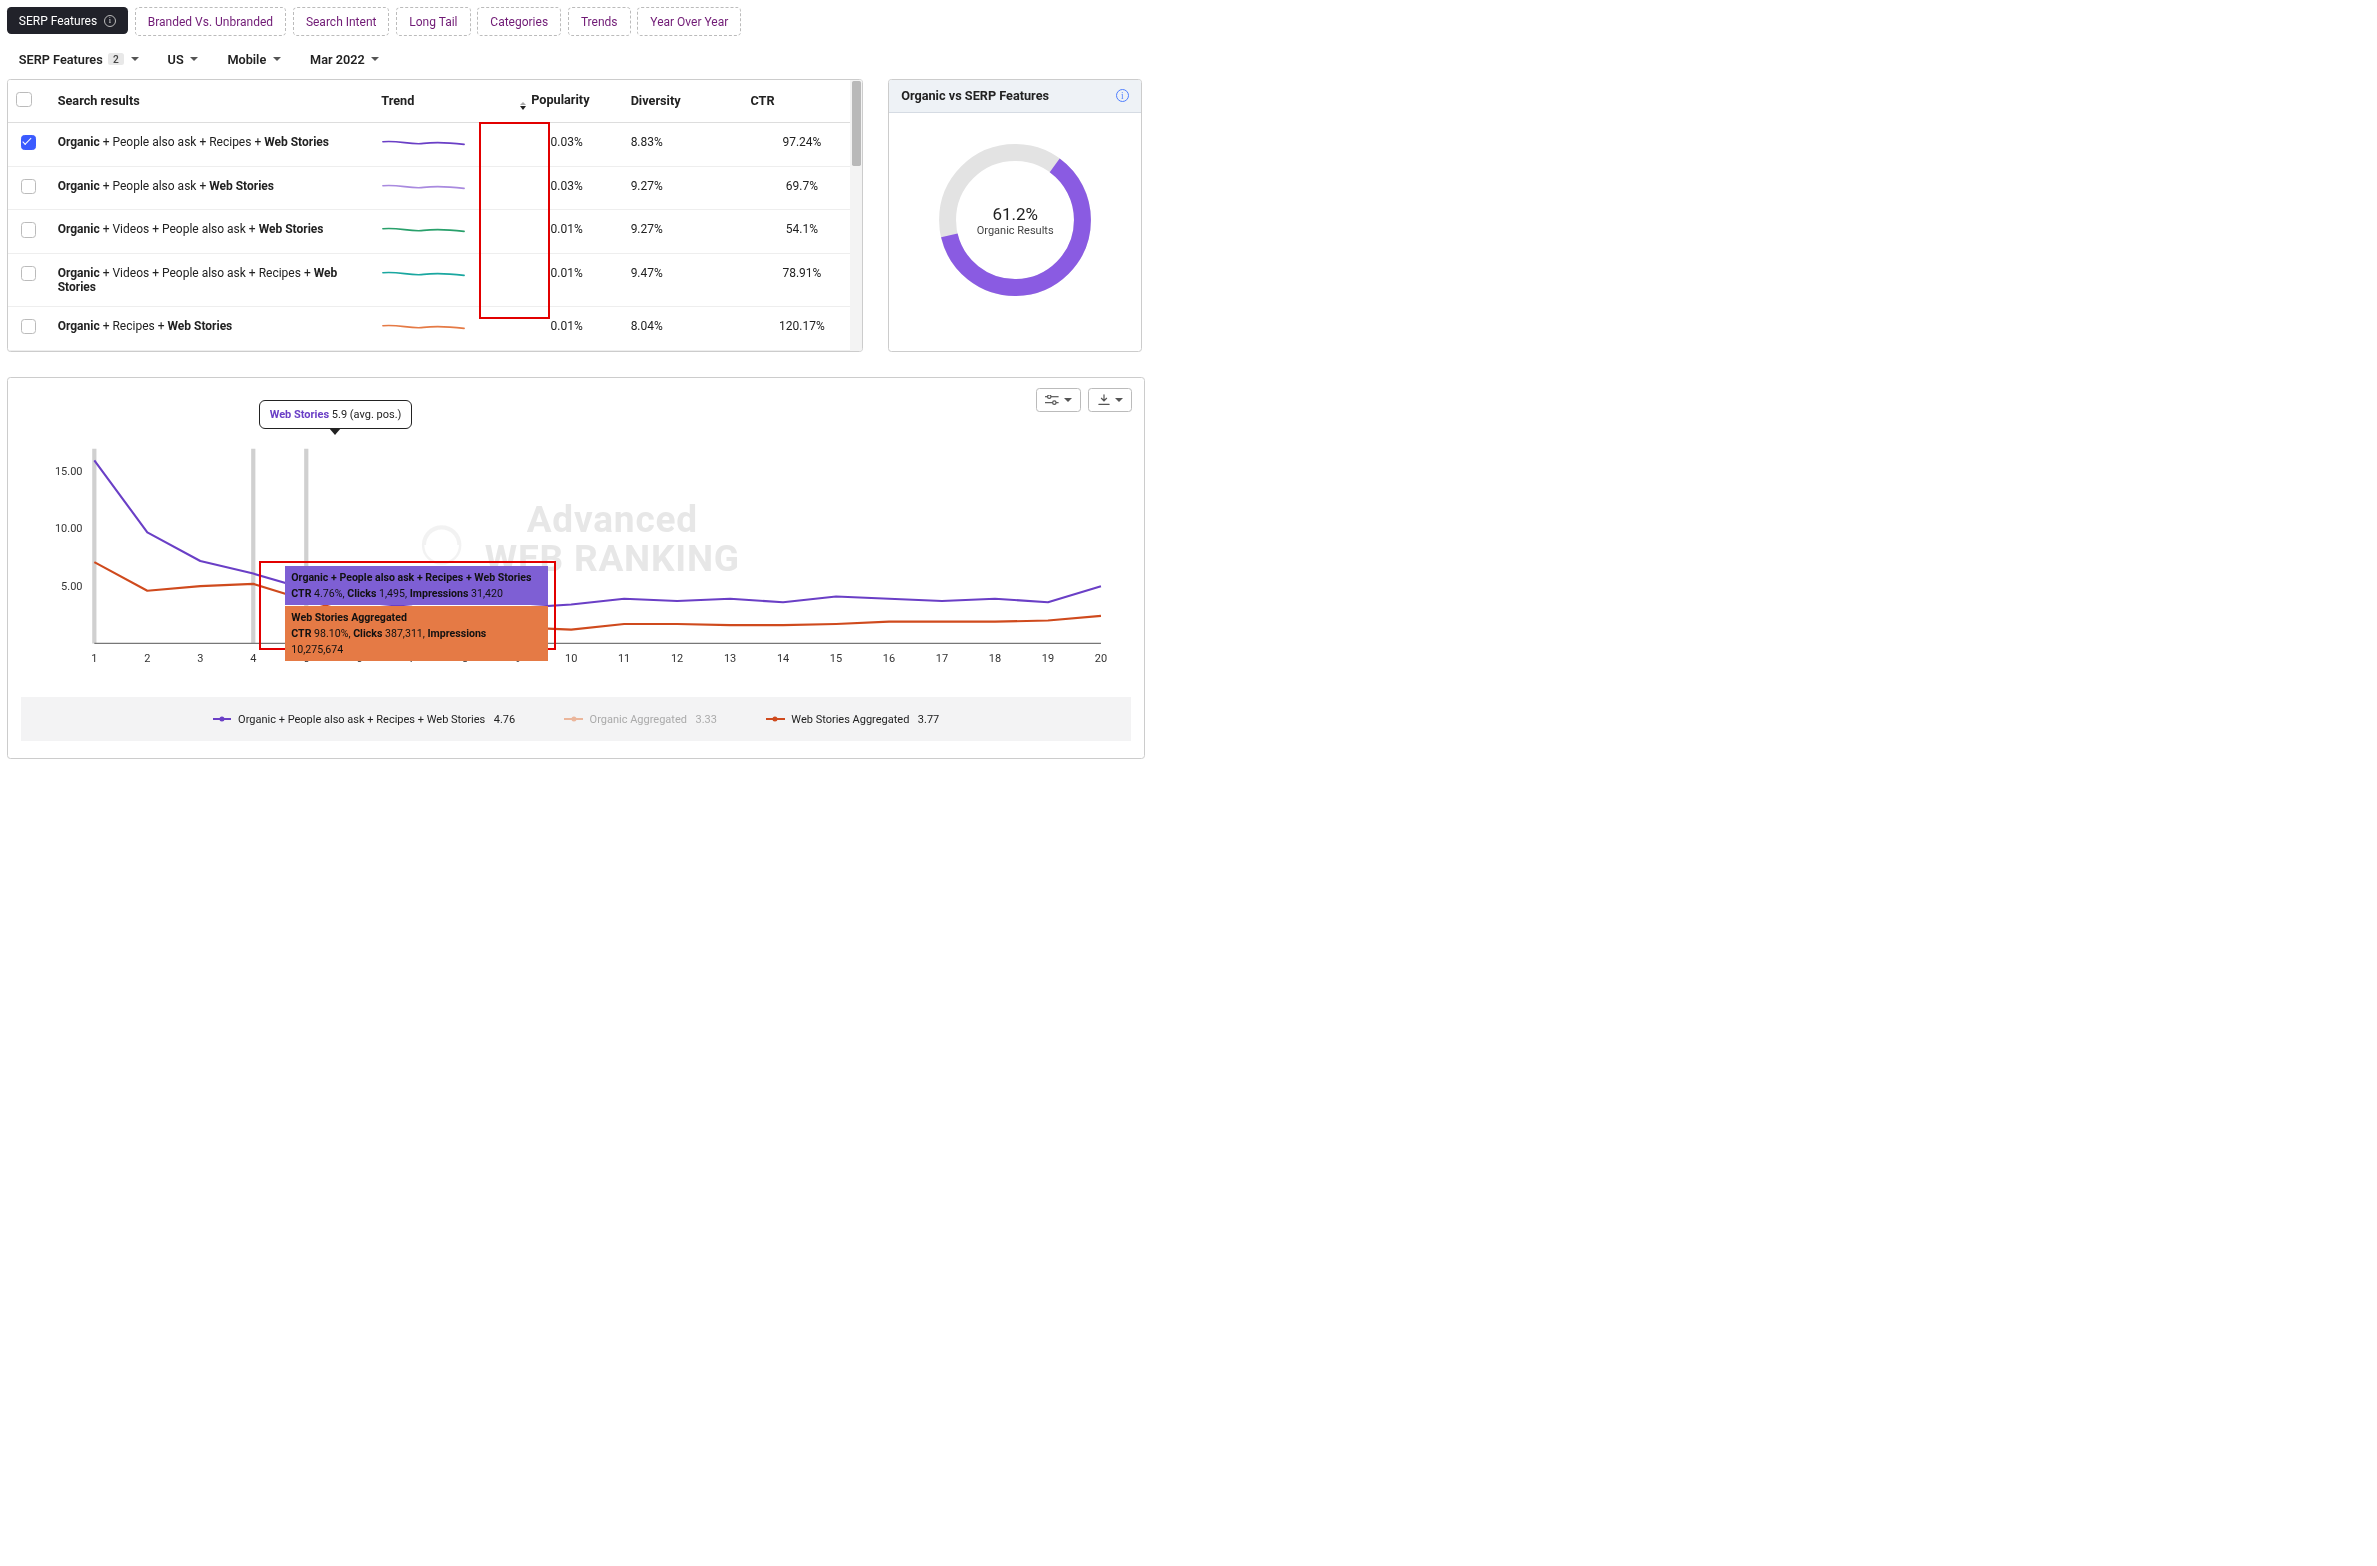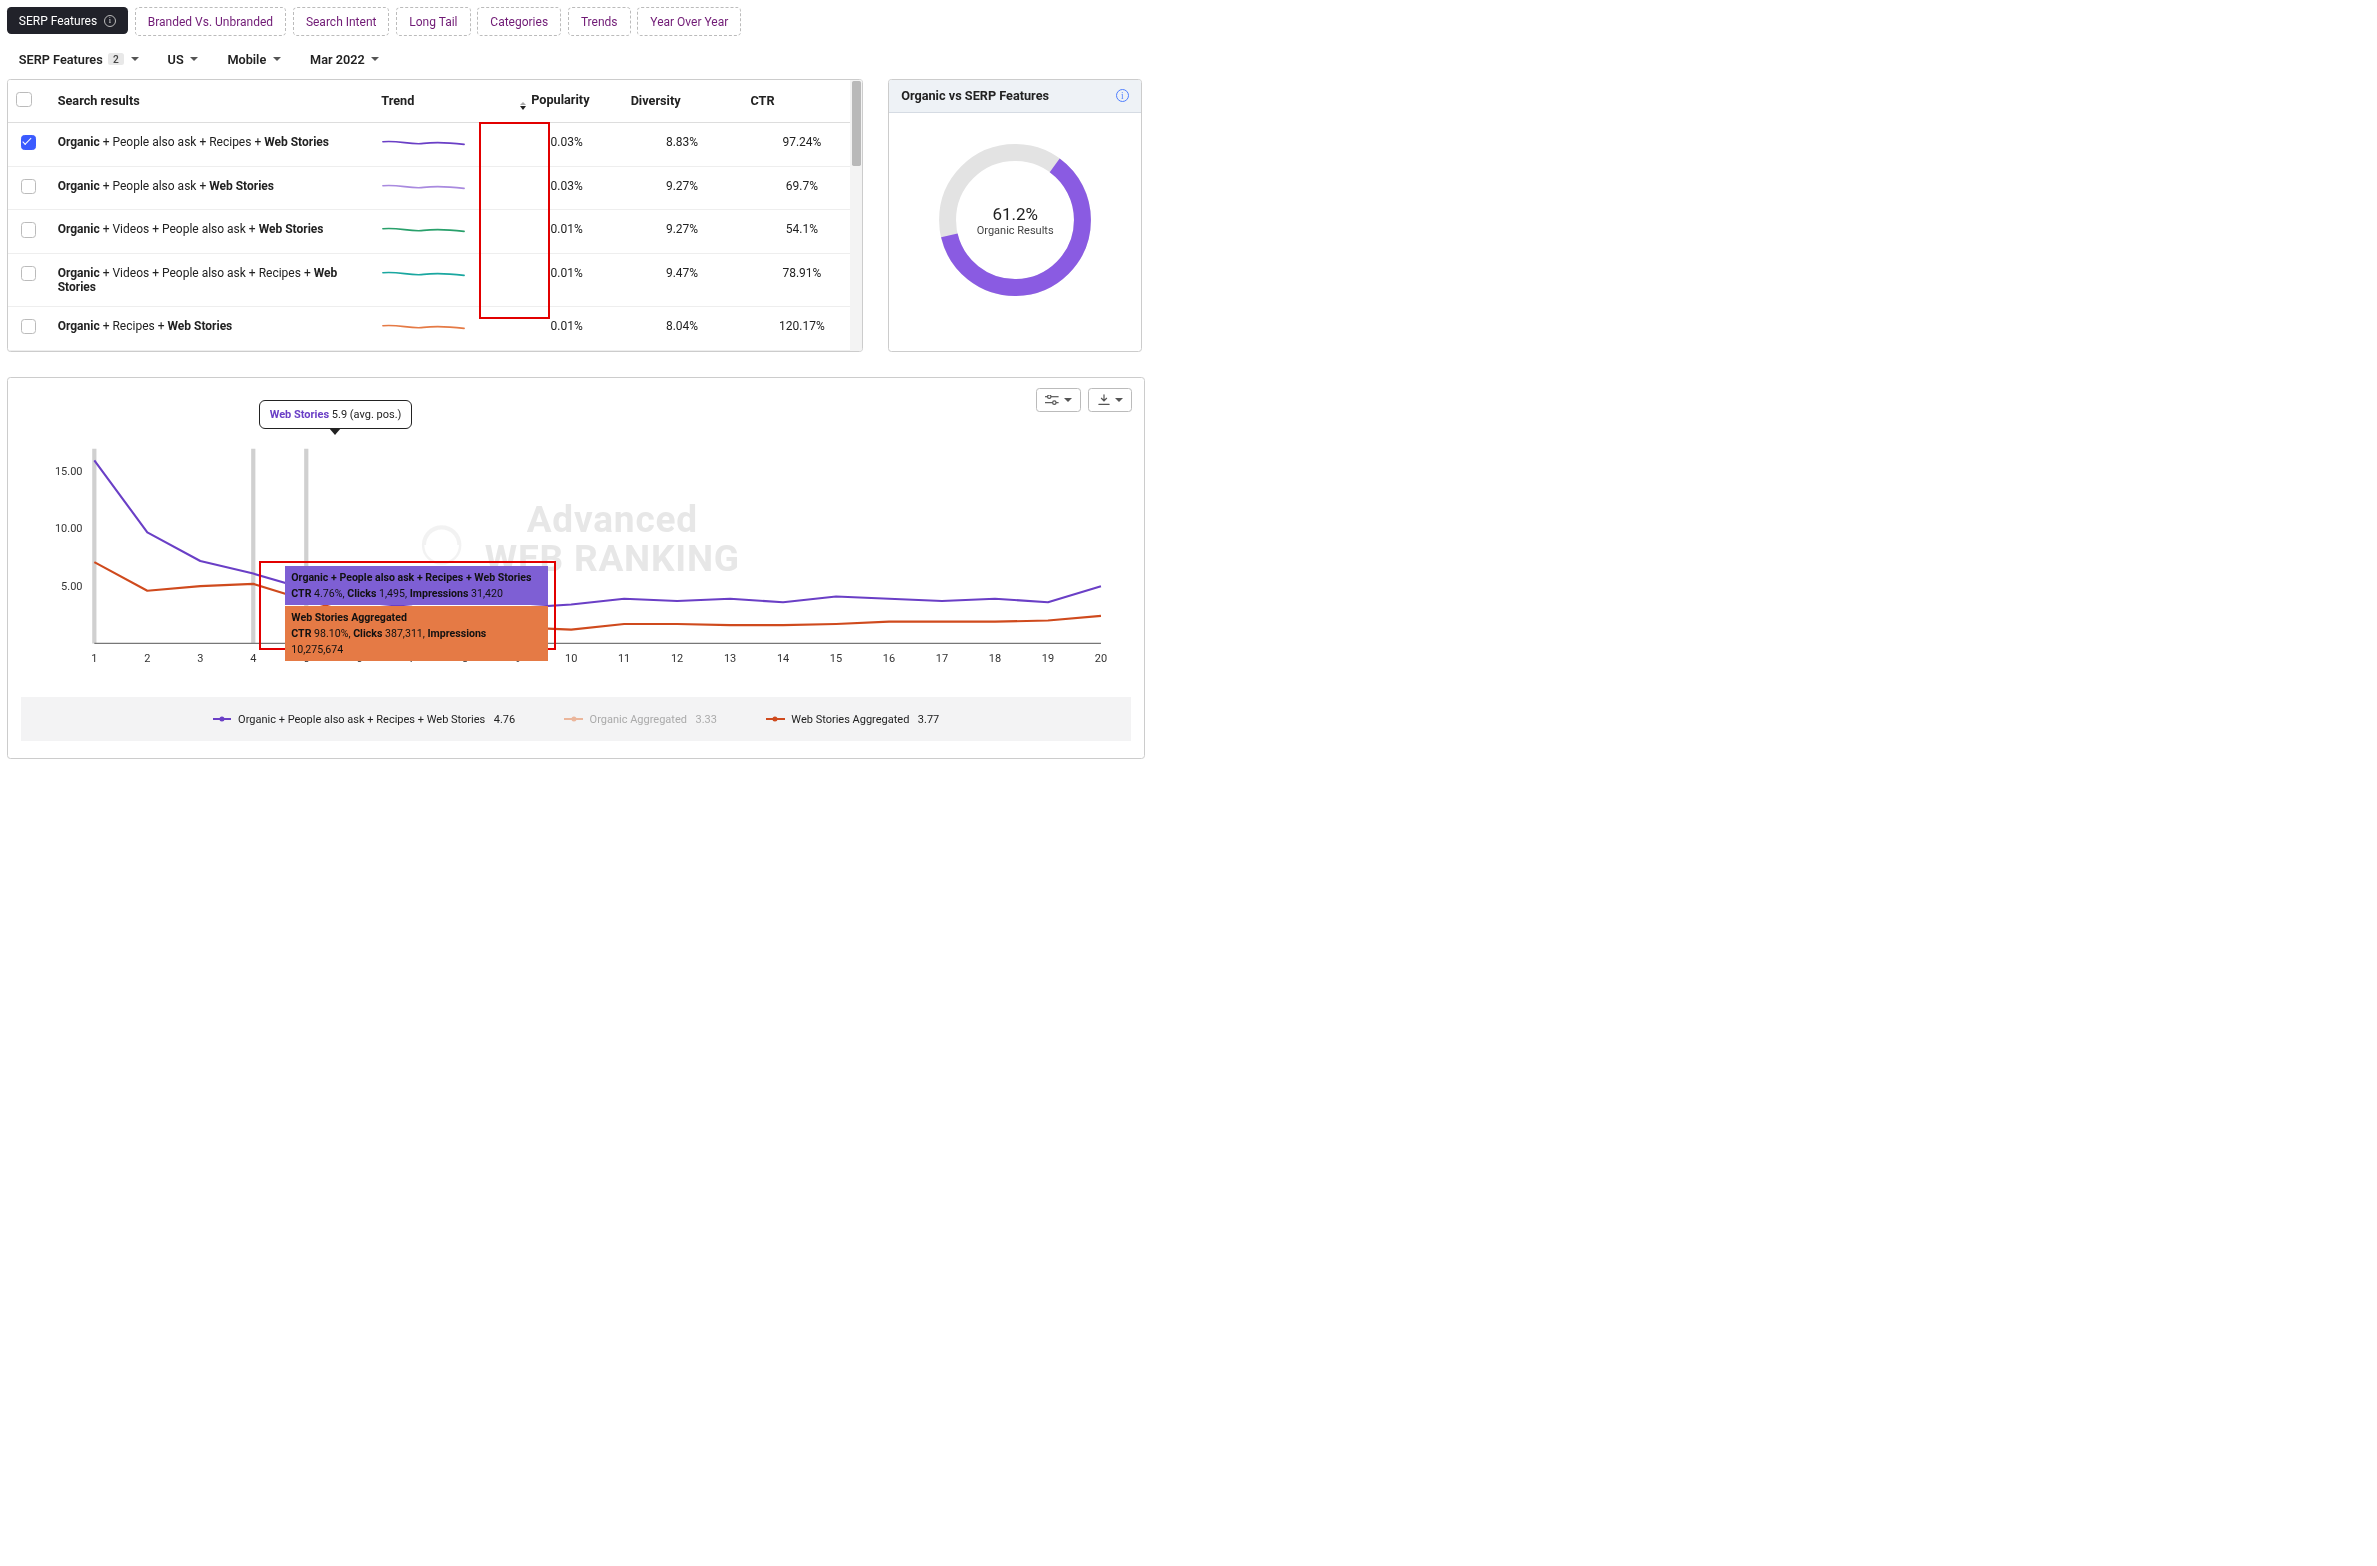--- a/index.html
+++ b/index.html
@@ -106,21 +106,21 @@
   .tbl td {
     padding: 12px 8.5px;
     border-bottom: 0.8px solid #eee;
     font-size: 12px;
     vertical-align: top;
   }
   .col-check   { width: 38px; text-align: center; }
   .col-name    { width: 297px; }
   .col-trend   { width: 127px; }
   .col-pop     { width: 102px; text-align: center; }
-  .col-div     { width: 110px; text-align: center; }
+  .col-div     { width: 110px; }
   .col-ctr     { width: 110px; text-align: center; }
 
   .cb {
     width: 15.3px; height: 15.3px; border-radius: 3.4px;
     border: 1.7px solid #bbb; display: inline-block;
     background: #fff;
   }
   .cb.checked {
     background: #3b5bff;
     border-color: #3b5bff;

